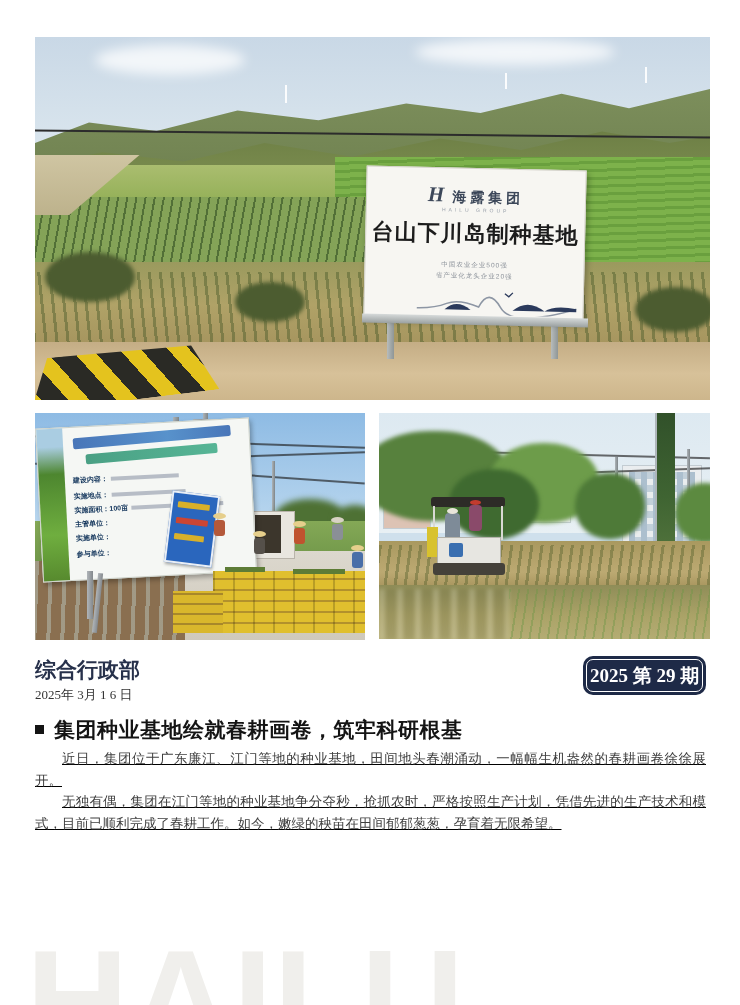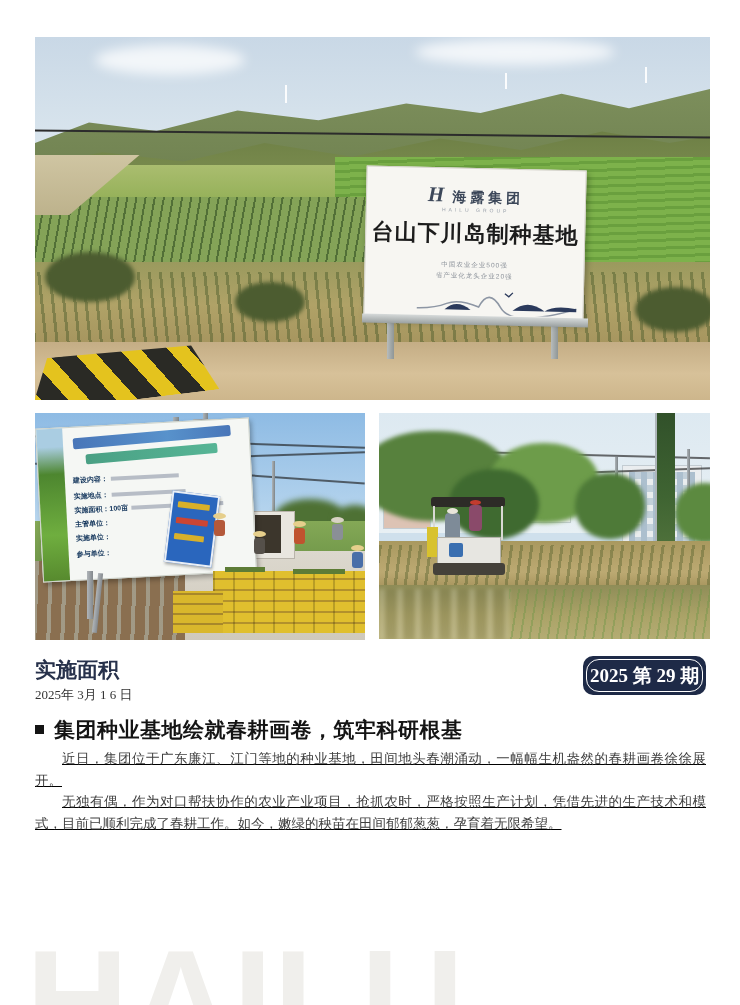--- a/index.html
+++ b/index.html
@@ -127,21 +127,21 @@
   .mc-hull{position:absolute;left:8px;top:66px;width:72px;height:12px;background:#45413a;border-radius:3px;}
   .mc-p1{position:absolute;left:20px;top:16px;width:15px;height:28px;background:#7e8b98;border-radius:4px;}
   .mc-p1::before{content:"";position:absolute;left:2px;top:-5px;width:11px;height:6px;border-radius:50%;background:#e9e5da;}
   .mc-p2{position:absolute;left:44px;top:8px;width:13px;height:26px;background:#8a4a6a;border-radius:4px;}
   .mc-p2::before{content:"";position:absolute;left:1px;top:-5px;width:11px;height:5px;border-radius:50%;background:#c23b2e;}
 
   
   #dept{left:35px;top:656px;font-family:"Liberation Serif",serif;font-weight:bold;font-size:21px;color:#27314b;}
   #date{left:35px;top:686px;font-family:"Liberation Serif",serif;font-size:13px;color:#333;}
   #issue-badge{left:583px;top:656px;width:123px;height:39px;background:#1e2a47;border-radius:10px;}
-  #issue-badge .inner{position:absolute;inset:3px;border:1.5px solid #fff;border-radius:13px;
+  #issue-badge .inner{position:absolute;inset:3px;border:1.5px solid #fff;border-radius:7px;
      display:flex;align-items:center;justify-content:center;color:#fff;
      font-family:"Liberation Serif",serif;font-weight:bold;font-size:19px;white-space:nowrap;}
   #headline{left:35px;top:716px;width:671px;font-size:21px;font-weight:bold;color:#141414;letter-spacing:.5px;}
   #headline .bullet{display:inline-block;width:9px;height:9px;background:#141414;margin-right:10px;vertical-align:3px;}
   #body-text{left:35px;top:748px;width:671px;z-index:2;text-decoration:underline;}
   #body-text p{margin:0;font-size:13.5px;line-height:21.5px;color:#3e3e3e;
      text-align:justify;text-indent:2em;}
   #watermark{left:26px;top:936px;height:69px;overflow:hidden;z-index:0;
      font-size:142px;line-height:.92;font-weight:900;letter-spacing:1px;color:#f0efec;}
 </style>
@@ -289,28 +289,28 @@
     <div class="mc-post" style="left:76px;"></div>
     <div class="mc-p1"></div>
     <div class="mc-p2"></div>
     <div class="mc-tray"></div>
     <div class="mc-body"></div>
     <div class="mc-tank"></div>
     <div class="mc-hull"></div>
   </div>
 </div>
 
-<div id="dept" class="abs">实施面积</div>
+<div id="dept" class="abs">综合行政部</div>
 <div id="date" class="abs">2025年 3月 1 6 日</div>
 <div id="issue-badge" class="abs">
   <div class="inner">2025 第 29 期</div>
 </div>
 
 <div id="headline" class="abs">
   <span class="bullet"></span><span>集团种业基地绘就春耕画卷，筑牢科研根基</span>
 </div>
 
 <div id="watermark" class="abs">HAILU</div>
 
 <div id="body-text" class="abs">
   <p>近日，集团位于广东廉江、江门等地的种业基地，田间地头春潮涌动，一幅幅生机盎然的春耕画卷徐徐展开。</p>
-  <p>无独有偶，作为对口帮扶协作的农业产业项目，抢抓农时，严格按照生产计划，凭借先进的生产技术和模式，目前已顺利完成了春耕工作。如今，嫩绿的秧苗在田间郁郁葱葱，孕育着无限希望。</p>
+  <p>无独有偶，集团在江门等地的种业基地争分夺秒，抢抓农时，严格按照生产计划，凭借先进的生产技术和模式，目前已顺利完成了春耕工作。如今，嫩绿的秧苗在田间郁郁葱葱，孕育着无限希望。</p>
 </div>
 
 </body></html>

